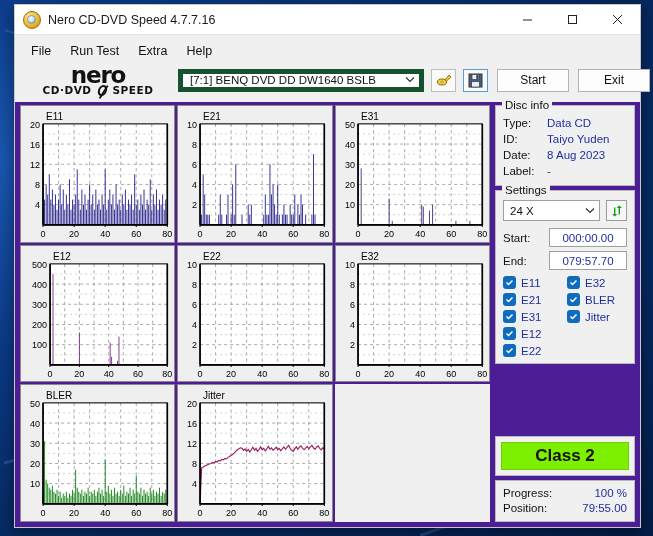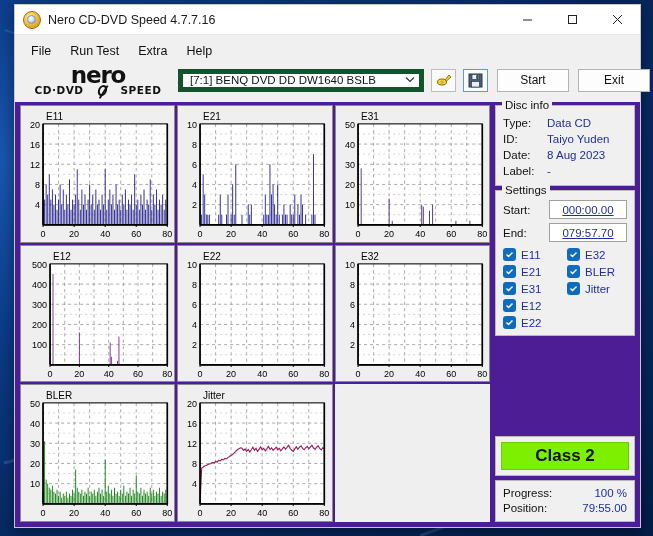--- a/index.html
+++ b/index.html
@@ -58,21 +58,21 @@
   }
   .logo{width:144px;flex:0 0 auto;margin-right:8px;line-height:1;}
   .logo .nero{
     font-family:"DejaVu Sans", sans-serif;
     font-weight:bold;font-size:23px;letter-spacing:-1.2px;color:#111;
     display:block;text-align:center;
   }
   .logo .sub{
     font-family:"DejaVu Sans", sans-serif;
     font-weight:bold;font-size:10.5px;letter-spacing:.5px;color:#111;
-    display:flex;align-items:center;justify-content:center;gap:14px;margin-top:-2px;
+    display:flex;align-items:center;justify-content:center;gap:6px;margin-top:-2px;
   }
   .logo .slash{
     display:inline-block;width:9px;height:11px;border:2px solid #111;border-radius:50%;
     position:relative;transform:skewX(-12deg);box-sizing:border-box;
   }
   .logo .slash:after{
     content:"";position:absolute;left:2.5px;top:-2px;width:2px;height:14px;background:#111;
     transform:rotate(22deg);
   }
   .drive-select{
@@ -147,21 +147,20 @@
   .refresh-btn{
     width:21px;height:21px;border:1px solid #9a9a9a;background:#f7f7f7;
     display:flex;align-items:center;justify-content:center;box-sizing:border-box;flex:0 0 auto;
   }
   .se-row{display:flex;align-items:center;margin-bottom:4px;}
   .se-row .k{font-size:11.5px;color:#111;width:46px;flex:0 0 auto;}
   .se-row .fld{
     flex:1 1 auto;height:19px;background:#fff;border:1px solid #a0a0a0;
     font-size:11.5px;color:#1f2fa0;display:flex;align-items:center;justify-content:center;
     box-sizing:border-box;
-    text-decoration:underline;
   }
 
   .cb-grid{display:grid;grid-template-columns:1fr 1fr;column-gap:4px;row-gap:4px;}
   .cb{display:flex;align-items:center;gap:5px;font-size:11.5px;color:#1f2fa0;white-space:nowrap;}
   .cb .box{
     width:13px;height:13px;background:#0f6cbd;border-radius:3px;flex:0 0 auto;
     display:flex;align-items:center;justify-content:center;
   }
   .cb .box svg{display:block;}
 
@@ -845,20 +844,36 @@
         </div>
         <div class="inf-row">
           <span class="k">Label:</span>
           <span class="v">-</span>
         </div>
       </div>
 
       <div class="group">
         <span class="legend">Settings</span>
 
+        <div class="sel-row">
+          <div class="combo">
+            <span>24 X</span>
+            <span class="caret">
+              <svg width="10" height="7" viewBox="0 0 10 7">
+                  <polyline points="1,1.5 5,5.5 9,1.5" fill="none" stroke="#333" stroke-width="1.2"></polyline>
+                </svg>
+            </span>
+          </div>
+          <div class="refresh-btn">
+            <svg width="14" height="14" viewBox="0 0 14 14">
+              <path d="M4 3.5 L4 10 L2 10 L4.8 12.6 L7.4 10 L5.4 10 L5.4 3.5 Z" fill="#16a016"></path>
+              <path d="M10 10.5 L10 4 L12 4 L9.2 1.4 L6.6 4 L8.6 4 L8.6 10.5 Z" fill="#16a016"></path>
+            </svg>
+          </div>
+        </div>
 
         <div class="se-row">
           <span class="k">Start:</span>
           <div class="fld">000:00.00</div>
         </div>
         <div class="se-row">
           <span class="k">End:</span>
           <div class="fld">079:57.70</div>
         </div>
 

